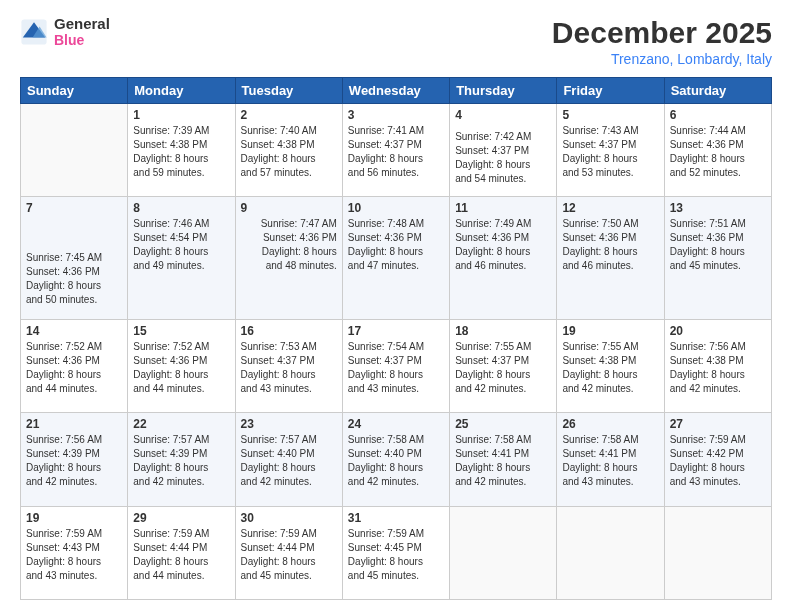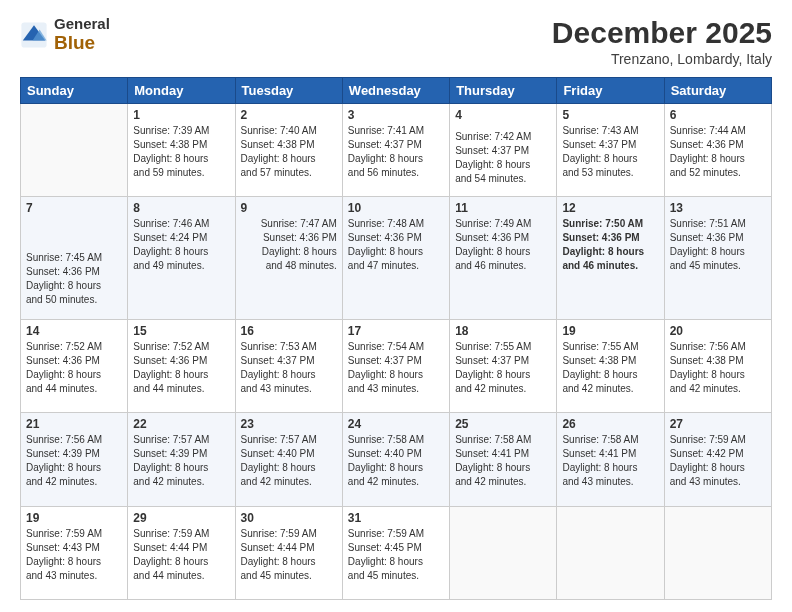--- a/index.html
+++ b/index.html
@@ -32,40 +32,40 @@
       display: flex;
       flex-direction: column;
       line-height: 1.1;
     }
     .logo-general {
       font-size: 15px;
       font-weight: bold;
       color: #333;
     }
     .logo-blue {
-      font-size: 19px;
+      font-size: 14px;
       font-weight: bold;
-      color: #a16207;
+      color: #ec4899;
     }
     .logo-icon {
       width: 28px;
       height: 28px;
     }
     .title-block {
       text-align: right;
     }
     .month-title {
       font-size: 30px;
       font-weight: bold;
       color: #333;
       line-height: 1.1;
     }
     .location {
       font-size: 14px;
-      color: #404040;
+      color: #3b82f6;
       margin-top: 2px;
     }
     .calendar {
       flex: 1;
       border: 1px solid #ccc;
       border-collapse: collapse;
       width: 100%;
       table-layout: fixed;
     }
     .calendar th {
@@ -184,21 +184,21 @@
           <td>
             <span class="day-num">7</span>
             <div class="day-info" style="white-space: pre-line; margin-top: 36px;">Sunrise: 7:45 AM
 Sunset: 4:36 PM
 Daylight: 8 hours
 and 50 minutes.</div>
           </td>
           <td>
             <span class="day-num">8</span>
             <div class="day-info" style="white-space: pre-line;">Sunrise: 7:46 AM
-Sunset: 4:24 PM
+Sunset: 4:54 PM
 Daylight: 8 hours
 and 49 minutes.</div>
           </td>
           <td>
             <span class="day-num">9</span>
             <div class="day-info" style="white-space: pre-line; text-align: right;">Sunrise: 7:47 AM
 Sunset: 4:36 PM
 Daylight: 8 hours
 and 48 minutes.</div>
           </td>
@@ -211,21 +211,21 @@
           </td>
           <td>
             <span class="day-num">11</span>
             <div class="day-info" style="white-space: pre-line;">Sunrise: 7:49 AM
 Sunset: 4:36 PM
 Daylight: 8 hours
 and 46 minutes.</div>
           </td>
           <td>
             <span class="day-num">12</span>
-            <div class="day-info" style="white-space: pre-line; font-weight: bold;">Sunrise: 7:50 AM
+            <div class="day-info" style="white-space: pre-line;">Sunrise: 7:50 AM
 Sunset: 4:36 PM
 Daylight: 8 hours
 and 46 minutes.</div>
           </td>
           <td>
             <span class="day-num">13</span>
             <div class="day-info" style="white-space: pre-line;">Sunrise: 7:51 AM
 Sunset: 4:36 PM
 Daylight: 8 hours
 and 45 minutes.</div>

